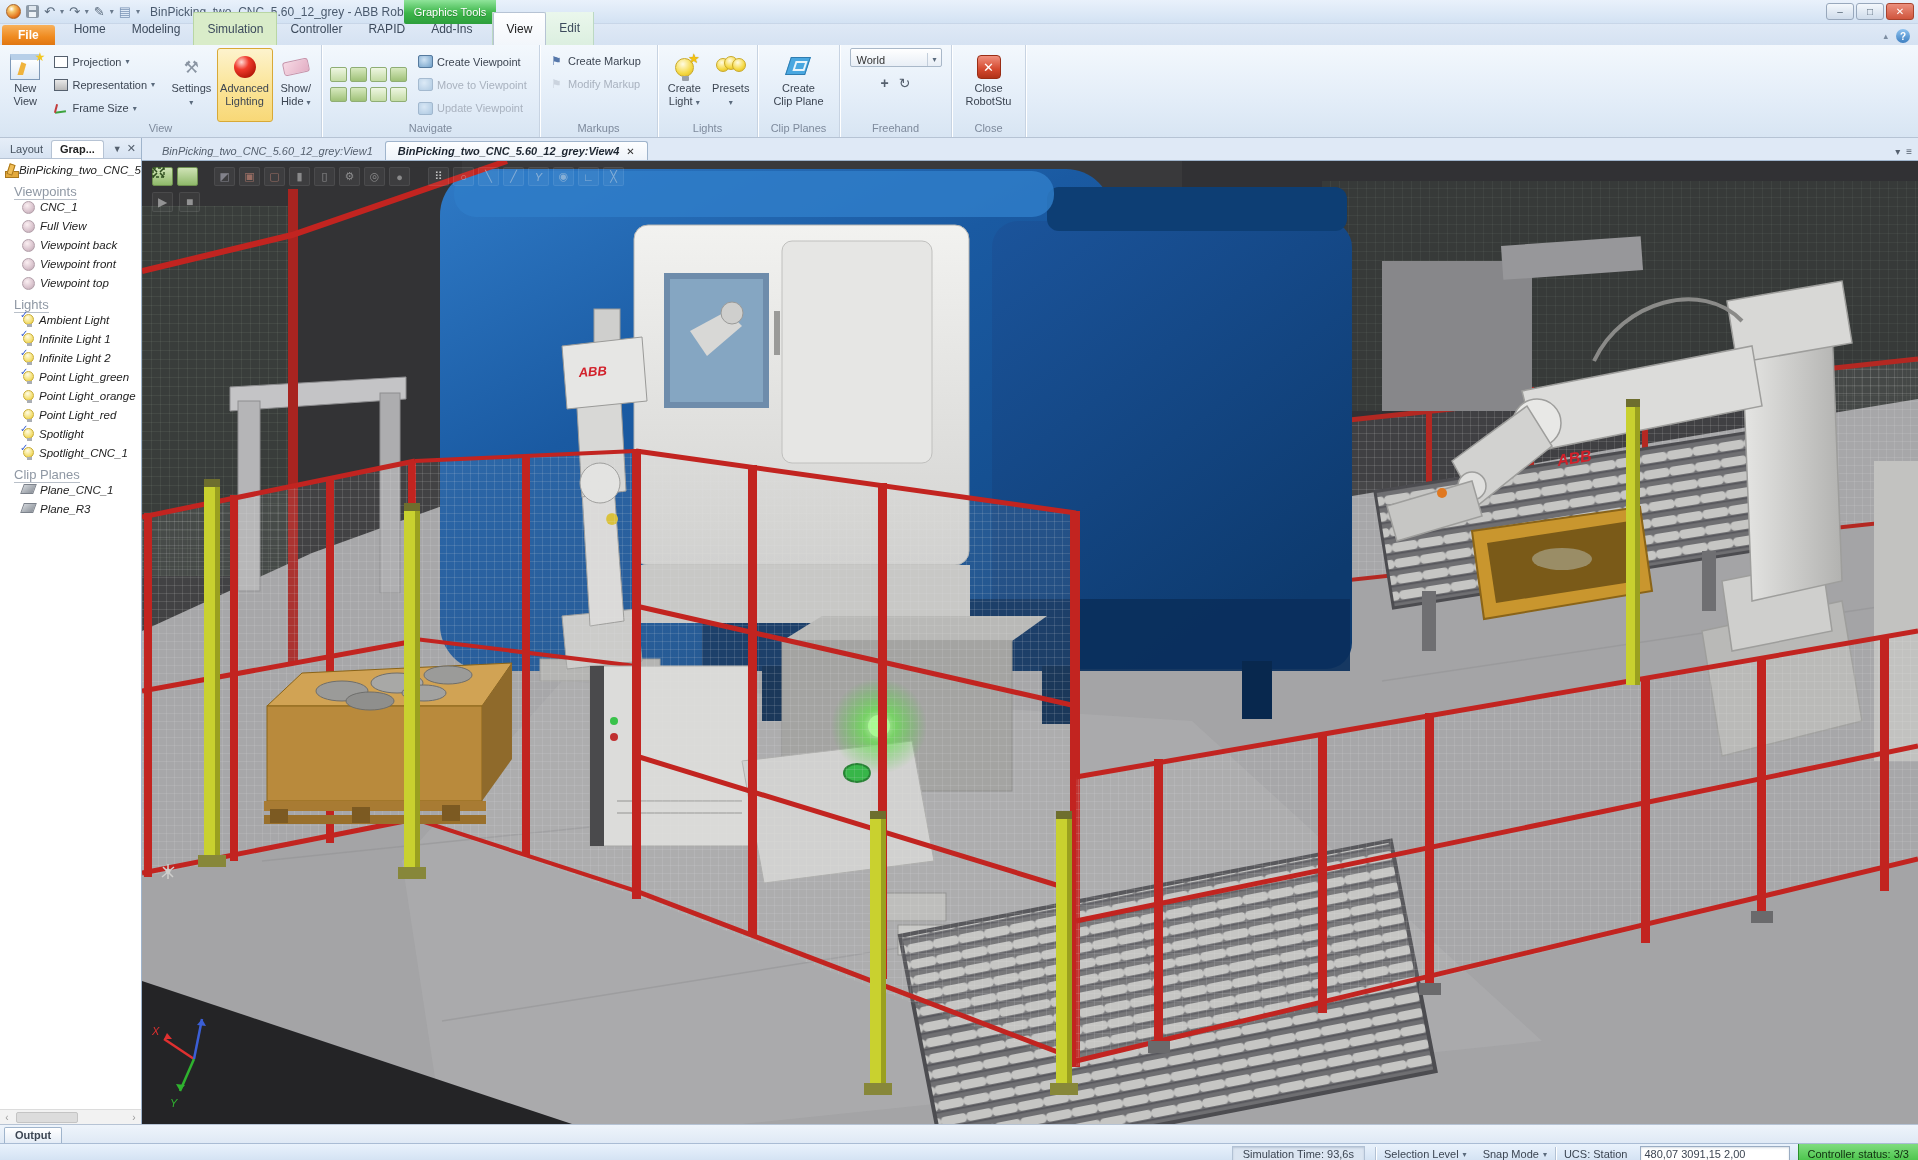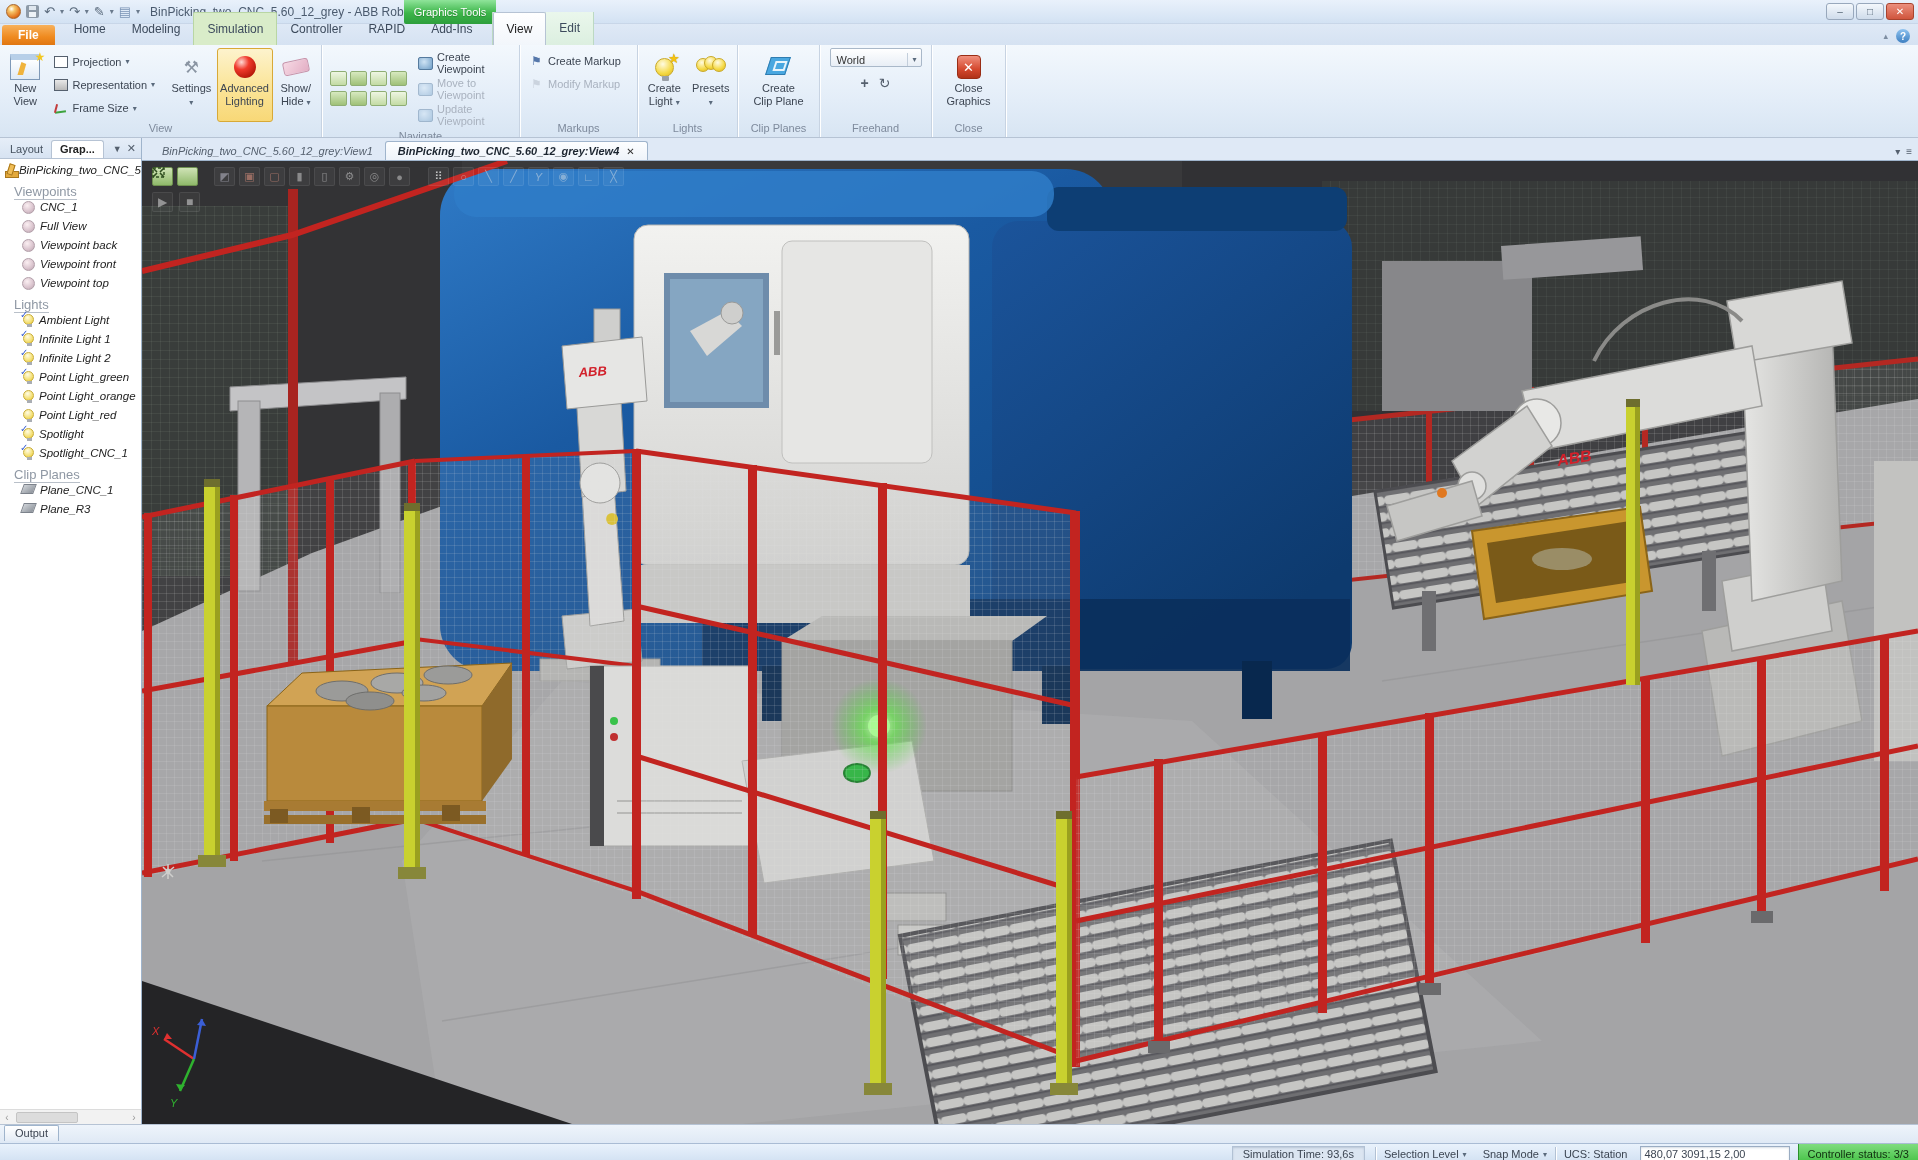--- a/index.html
+++ b/index.html
@@ -115,21 +115,21 @@
   .vtoolbar { position:absolute; left:10px; top:6px; display:flex; gap:4px; align-items:center; }
   .vtb { width:21px; height:19px; border-radius:2px; background:rgba(255,255,255,0.05); border:1px solid rgba(255,255,255,0.08); display:flex; align-items:center; justify-content:center; font-size:11px; color:rgba(230,230,230,0.45); }
   .vtb.green { background:linear-gradient(#cfe3b6,#8fb96a); border-color:#6f9150; color:#2e4d1f; }
   .vtb.bright { color:rgba(240,240,240,0.75); }
   .vtb.warm { color:rgba(230,150,130,0.55); }
   .vtb.cool { color:rgba(200,200,215,0.5); }
   .vplay { position:absolute; left:10px; top:31px; display:flex; gap:6px; }
   .vplay .vtb { width:21px; height:20px; font-size:12px; color:rgba(220,220,220,0.55); background:rgba(255,255,255,0.04); }
 
   
-  .output-bar { height:19px; background:linear-gradient(#eef4fb,#dfe9f5); border-top:1px solid #b6c3d4; display:flex; align-items:flex-start; padding-left:4px; }
+  .output-bar { height:19px; background:linear-gradient(#eef4fb,#dfe9f5); border-top:1px solid #b6c3d4; display:flex; align-items:flex-end; padding-left:4px;font-weight:bold; }
   .output-tab { font-size:11px; color:#3c4552; background:linear-gradient(#fff,#e4ecf6); border:1px solid #9fb4cc; border-bottom:none; padding:1px 10px 2px; border-radius:2px 2px 0 0; }
   .statusbar { height:21px; background:linear-gradient(#e9f2fc,#cfdff1); border-top:1px solid #a9bcd4; display:flex; align-items:center; justify-content:flex-end; font-size:11px; color:#3c4552; }
   .sb-box { border:1px solid #b2c1d4; background:#dbe5f1; box-shadow:inset 0 1px 2px rgba(120,140,165,.35); padding:1px 10px; margin-right:10px; height:17px; display:flex; align-items:center; }
   .sb-item { display:flex; align-items:center; gap:4px; padding:0 8px; height:17px; }
   .sb-sep { width:1px; height:14px; background:#b2c1d4; box-shadow:1px 0 0 #fff; }
   .sb-field { width:150px; height:16px; background:#fff; border:1px solid #9aacc2; box-shadow:inset 0 1px 2px rgba(120,140,165,.3); font-size:11px; padding:0 4px; display:flex; align-items:center; margin:0 8px 0 4px; }
   .sb-ctrl { height:21px; background:linear-gradient(#7fdc7f,#3fbf3f); border-left:1px solid #2a8f2a; color:#10300f; padding:0 9px; display:flex; align-items:center; font-size:11px; }
 </style>
 </head>
 <body>
@@ -227,21 +227,21 @@
         <div class="rbtn" style="width:44px">
           <span class="rbtn-ico">
               <span class="eraser"></span>
             </span>
           <span class="rbtn-lbl"><span>Show/</span><br><span>Hide</span> <span class="arrow">▾</span></span>
         </div>
       </div>
       <div class="rgroup-label">View</div>
     </div>
 
-    <div class="rgroup" style="width:198px">
+    <div class="rgroup" style="width:218px">
       <div class="rgroup-body">
         <div class="navgrid">
           <span class="ngi"></span>
           <span class="ngi dark"></span>
           <span class="ngi"></span>
           <span class="ngi dark"></span>
           <span class="ngi dark"></span>
           <span class="ngi dark"></span>
           <span class="ngi"></span>
           <span class="ngi"></span>
@@ -339,21 +339,21 @@
       </div>
       <div class="rgroup-label">Freehand</div>
     </div>
 
     <div class="rgroup" style="width:74px">
       <div class="rgroup-body" style="justify-content:center">
         <div class="rbtn" style="width:58px">
           <span class="rbtn-ico">
               <span class="closeico">✕</span>
             </span>
-          <span class="rbtn-lbl"><span>Close</span><br><span>Graphics</span></span>
+          <span class="rbtn-lbl"><span>Close</span><br><span>RobotStu</span></span>
         </div>
       </div>
       <div class="rgroup-label">Close</div>
     </div>
     <div style="flex:1"></div>
   </div>
 
   <div class="main">
 
     <div class="sidebar">

